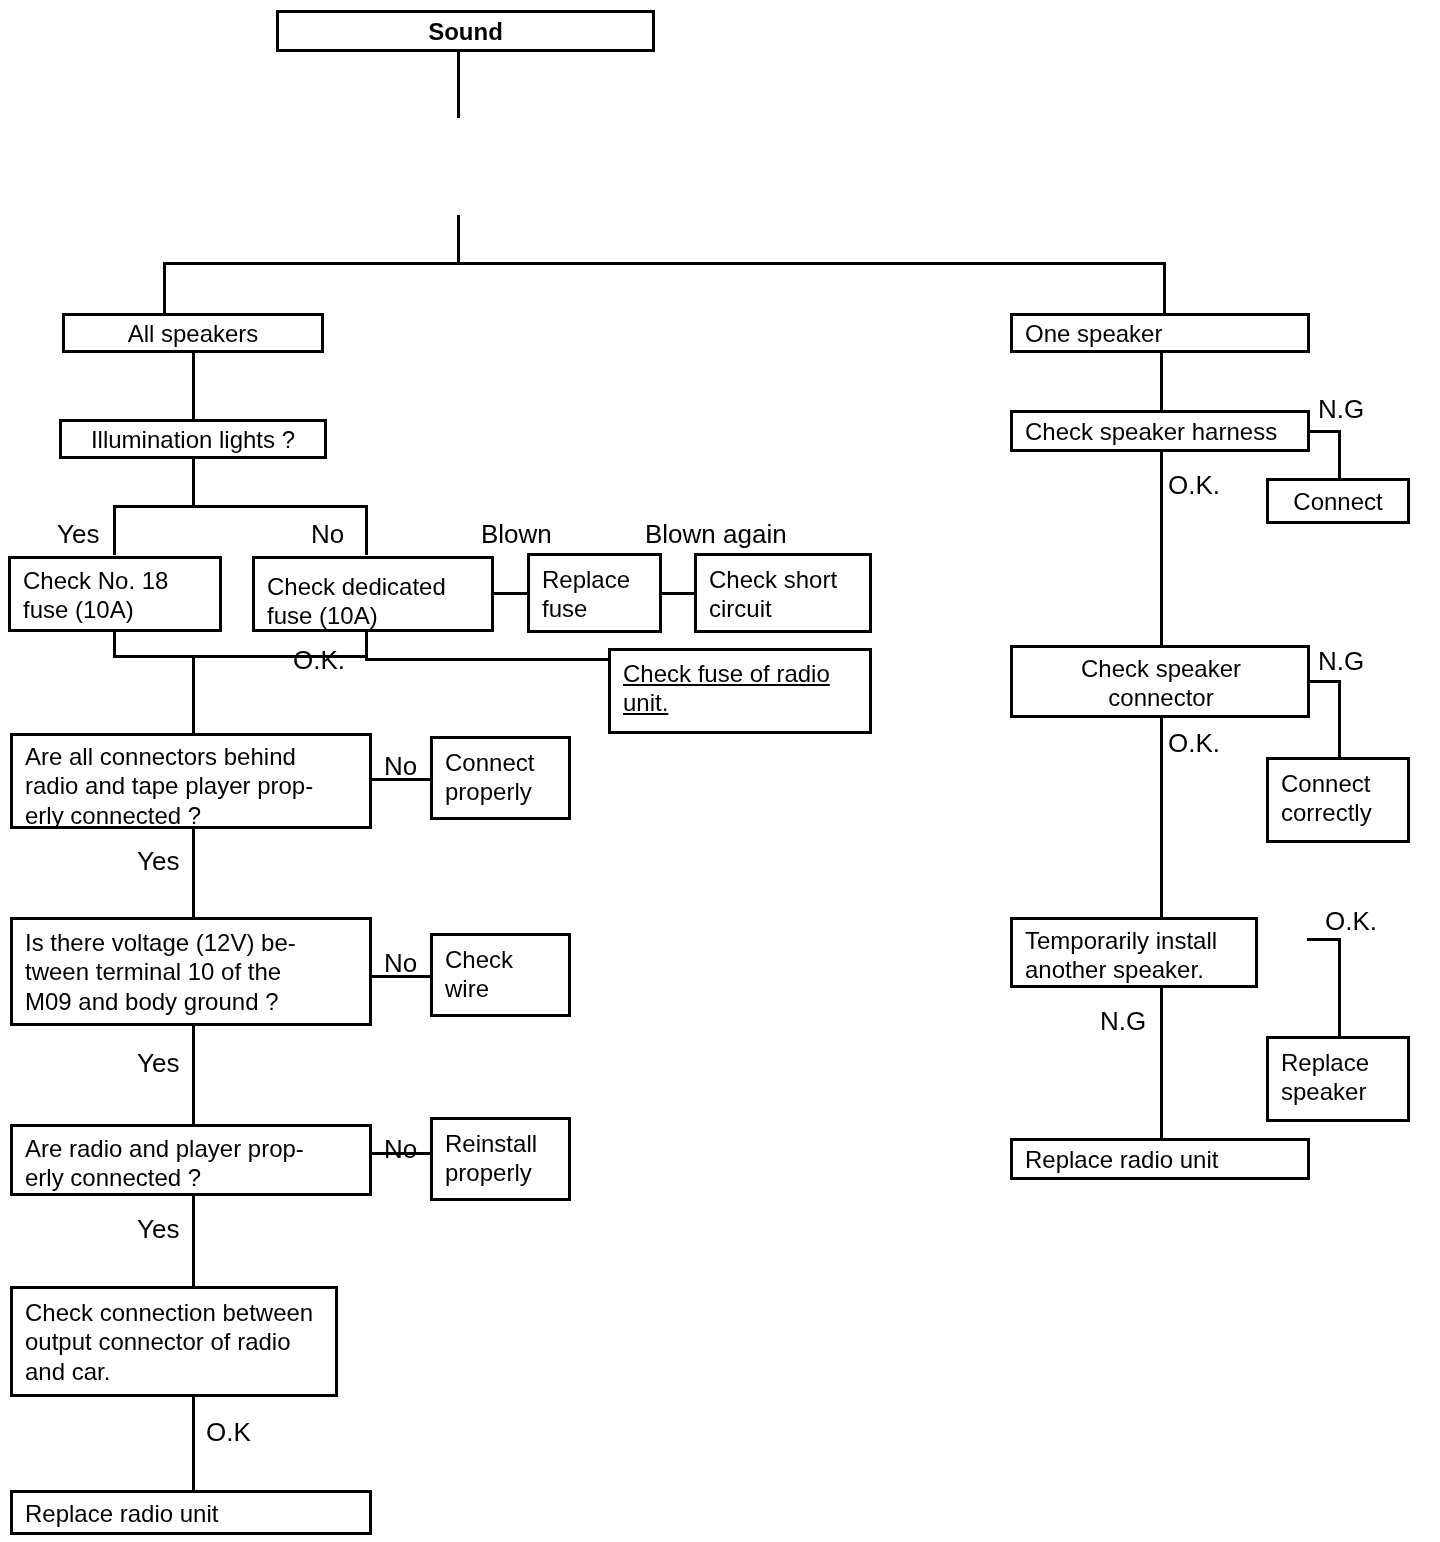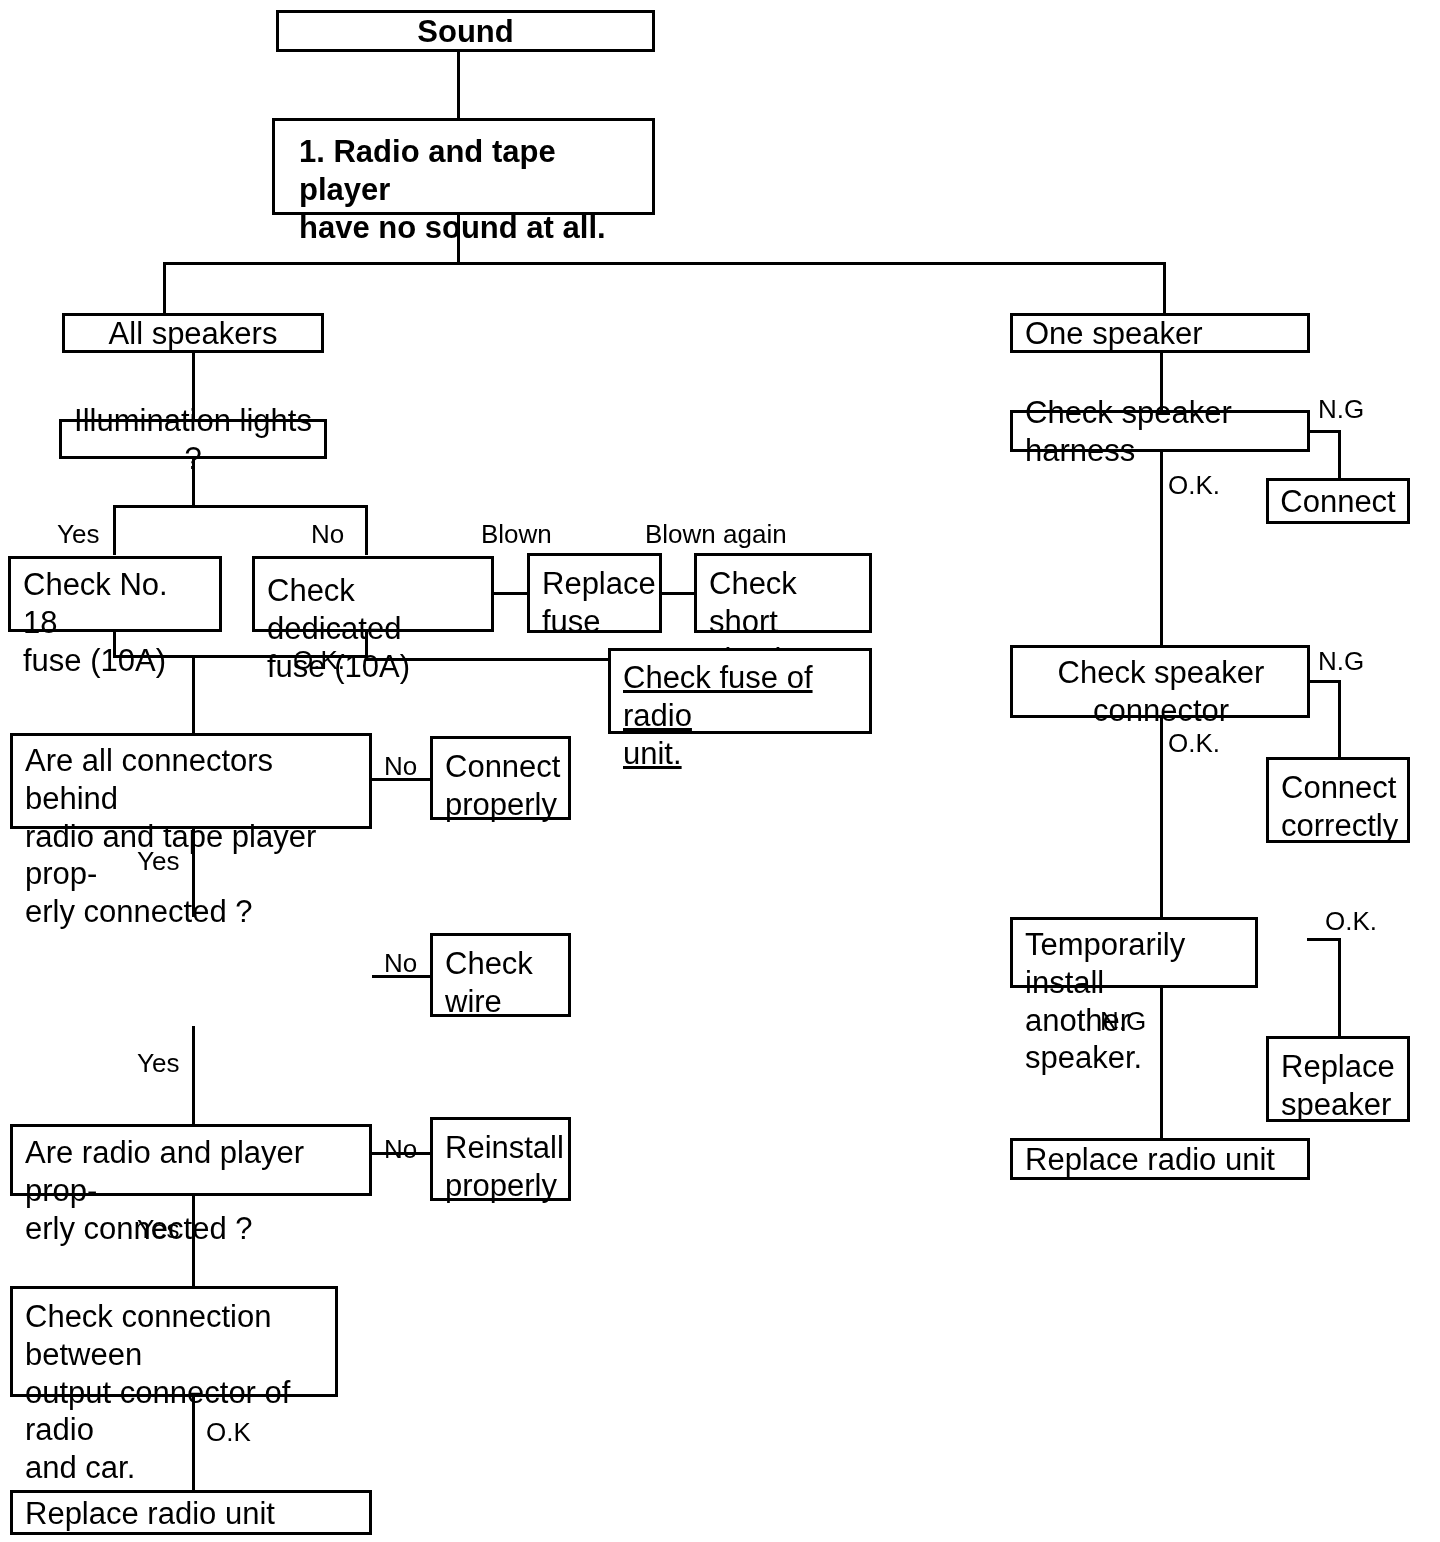--- a/index.html
+++ b/index.html
@@ -14,21 +14,21 @@
     background: #ffffff;
     font-family: "Liberation Sans", sans-serif;
     overflow: hidden;
   }
   .node {
     position: absolute;
     box-sizing: border-box;
     border: 3px solid #000000;
     background: #ffffff;
     color: #000000;
-    font-size: 31px;
+    font-size: 24px;
     line-height: 1.22;
     padding: 6px 10px 4px 12px;
     z-index: 3;
     white-space: pre-line;
   }
   .node.center {
     text-align: center;
     padding-left: 10px;
   }
   .node.bold {
@@ -141,22 +141,20 @@
 
   <div class="vline" style="left:1160px; top:718px; height:202px;"></div>
 
   <div class="hline" style="left:1307px; top:938px; width:34px;"></div>
   <div class="vline" style="left:1338px; top:938px; height:98px;"></div>
 
   <div class="vline" style="left:1160px; top:988px; height:150px;"></div>
 
   <div class="node center bold vcenter" style="left:276px; top:10px; width:379px; height:42px;">Sound</div>
 
-  <div class="node bold" style="left:272px; top:118px; width:383px; height:97px; padding-left:24px; padding-top:12px;">1. Radio and tape player
-have no sound at all.</div>
 
   <div class="node center vcenter" style="left:62px; top:313px; width:262px; height:40px;">All speakers</div>
 
   <div class="node vcenter" style="left:1010px; top:313px; width:300px; height:40px;">One speaker</div>
 
   <div class="node center vcenter" style="left:59px; top:419px; width:268px; height:40px;">Illumination lights ?</div>
 
   <div class="node" style="left:8px; top:556px; width:214px; height:76px; padding-top:7px;">Check No. 18
 fuse (10A)</div>
 
@@ -172,20 +170,23 @@
   <div class="node" style="left:608px; top:648px; width:264px; height:86px; padding-top:8px;text-decoration:underline;">Check fuse of radio
 unit.</div>
 
   <div class="node" style="left:10px; top:733px; width:362px; height:96px; padding-top:6px;">Are all connectors behind
 radio and tape player prop-
 erly connected ?</div>
 
   <div class="node" style="left:430px; top:736px; width:141px; height:84px; padding-top:9px;">Connect
 properly</div>
 
+  <div class="node" style="left:10px; top:917px; width:362px; height:109px; padding-top:8px;">Is there voltage (12V) be-
+tween terminal 10 of the
+M09 and body ground ?</div>
 
   <div class="node" style="left:430px; top:933px; width:141px; height:84px; padding-top:9px;">Check
 wire</div>
 
   <div class="node" style="left:10px; top:1124px; width:362px; height:72px; padding-top:7px;">Are radio and player prop-
 erly connected ?</div>
 
   <div class="node" style="left:430px; top:1117px; width:141px; height:84px; padding-top:9px;">Reinstall
 properly</div>
 

